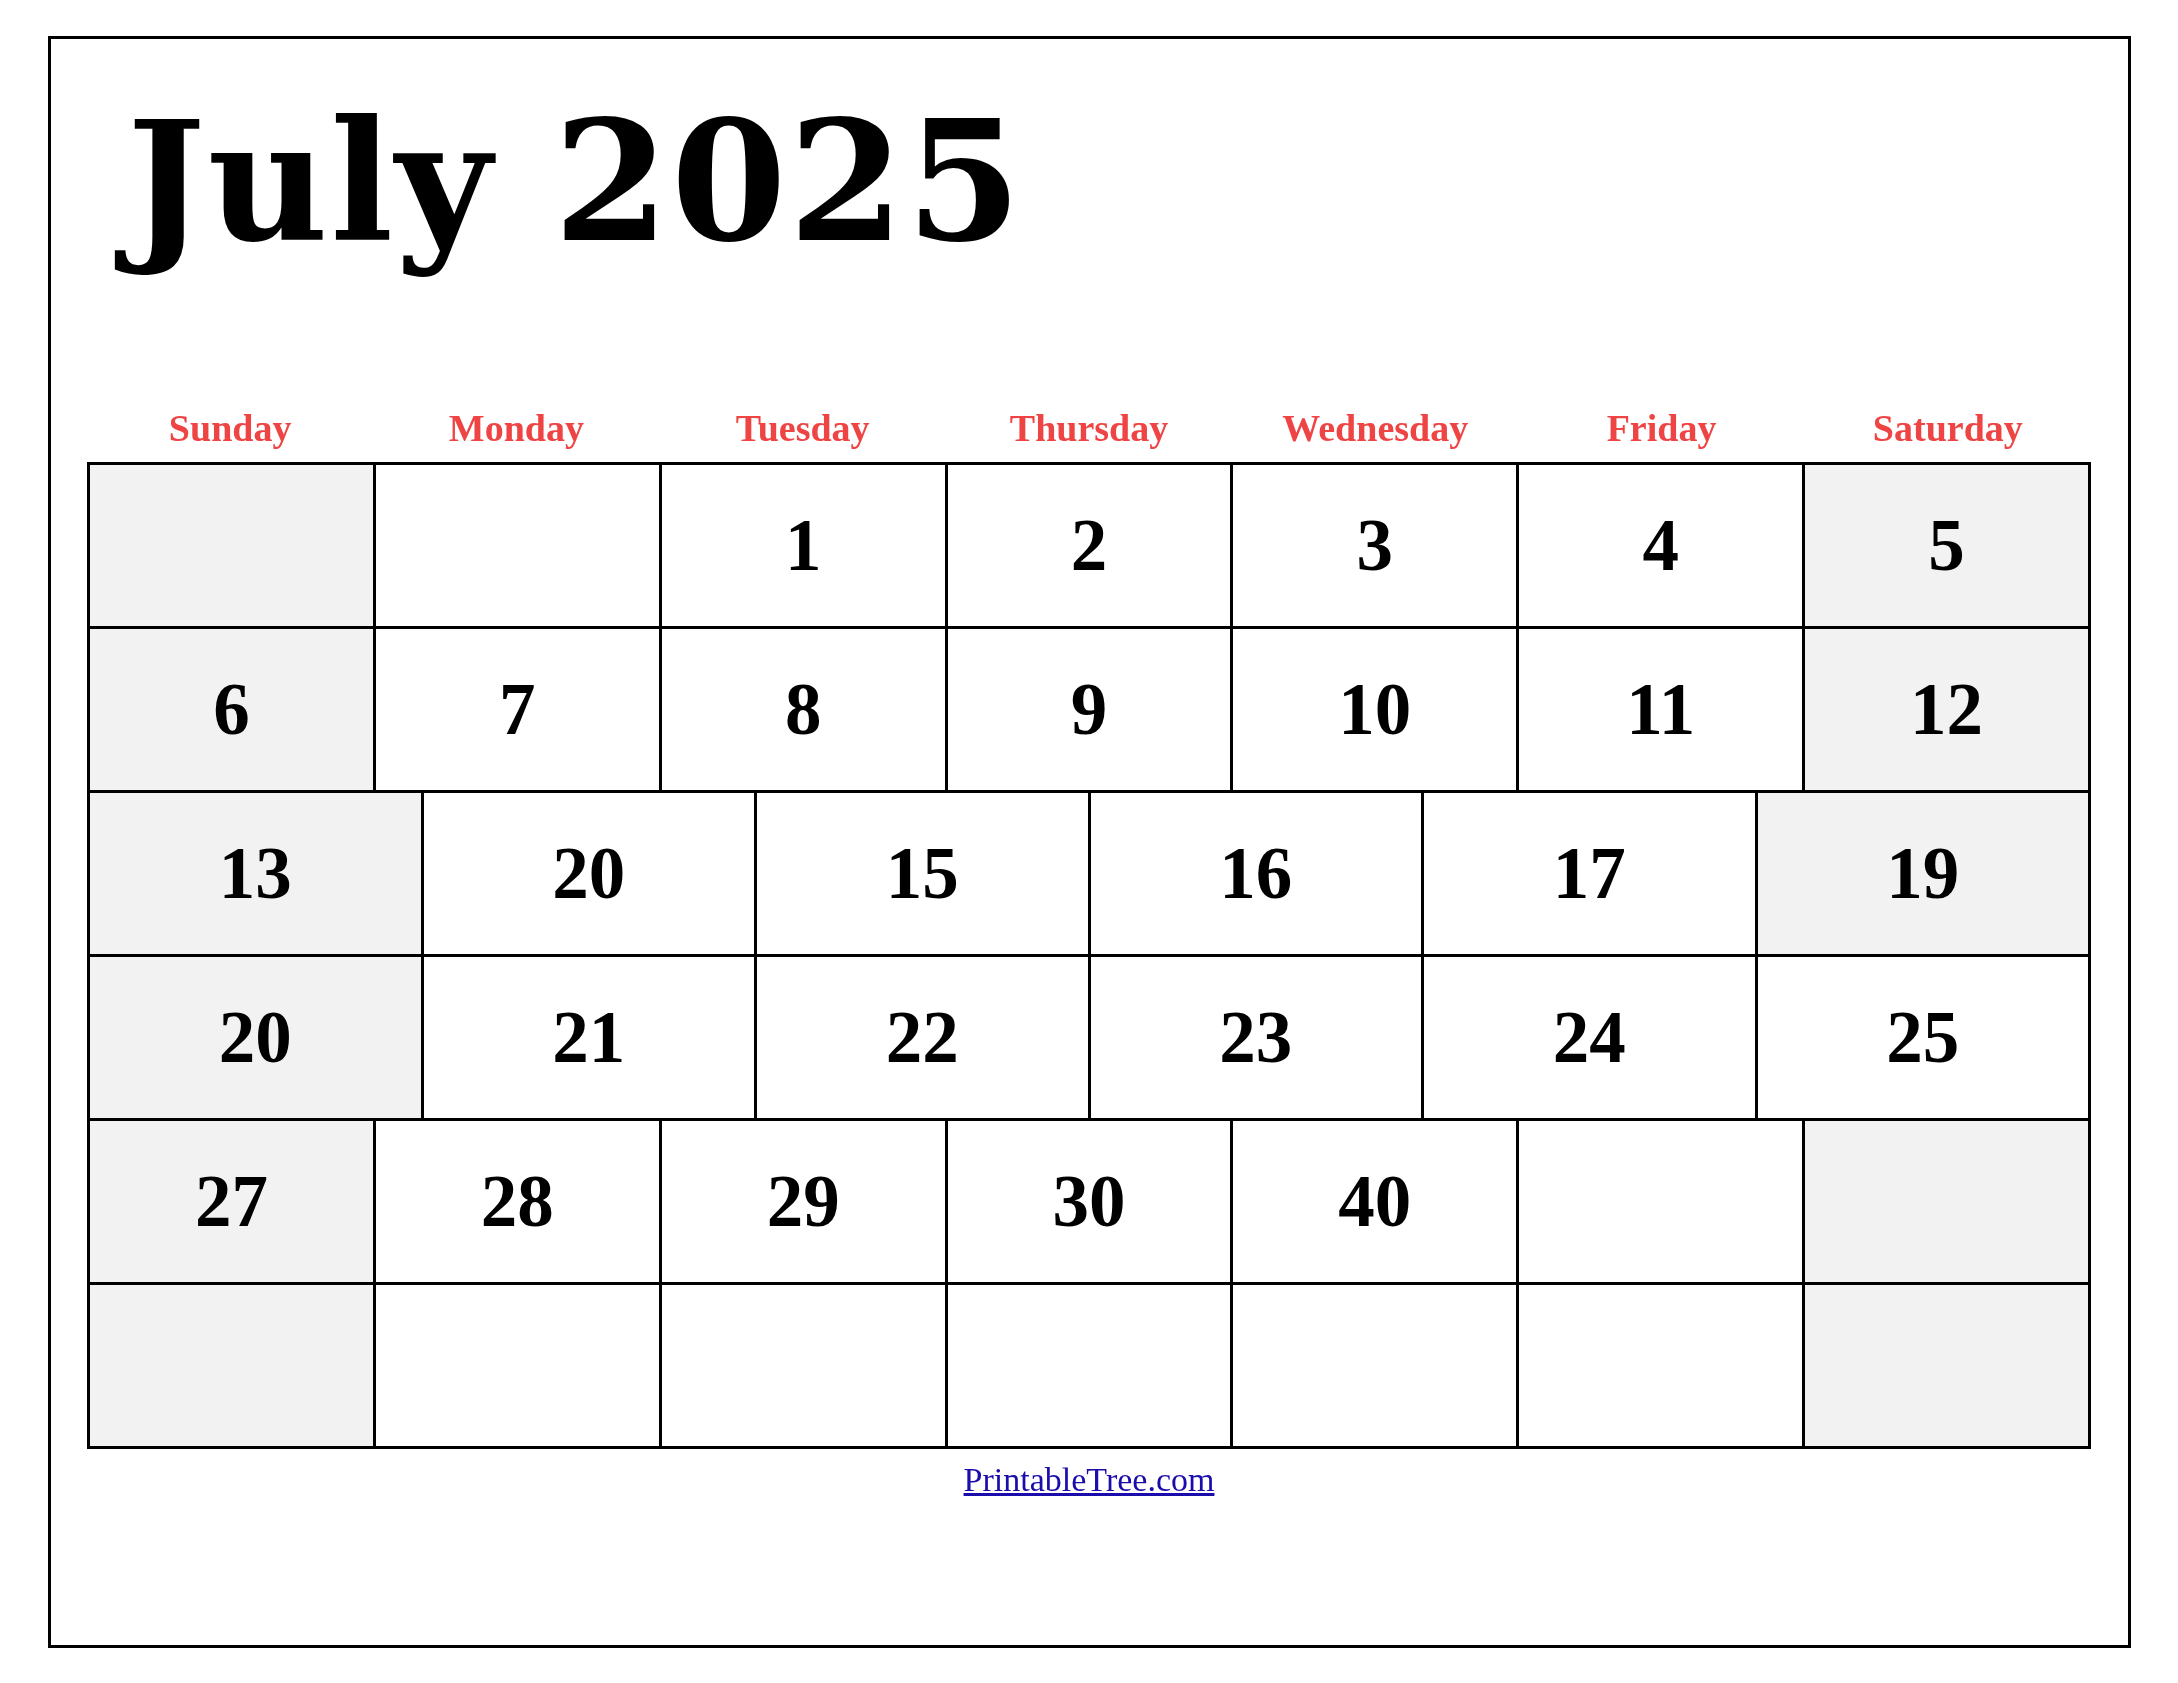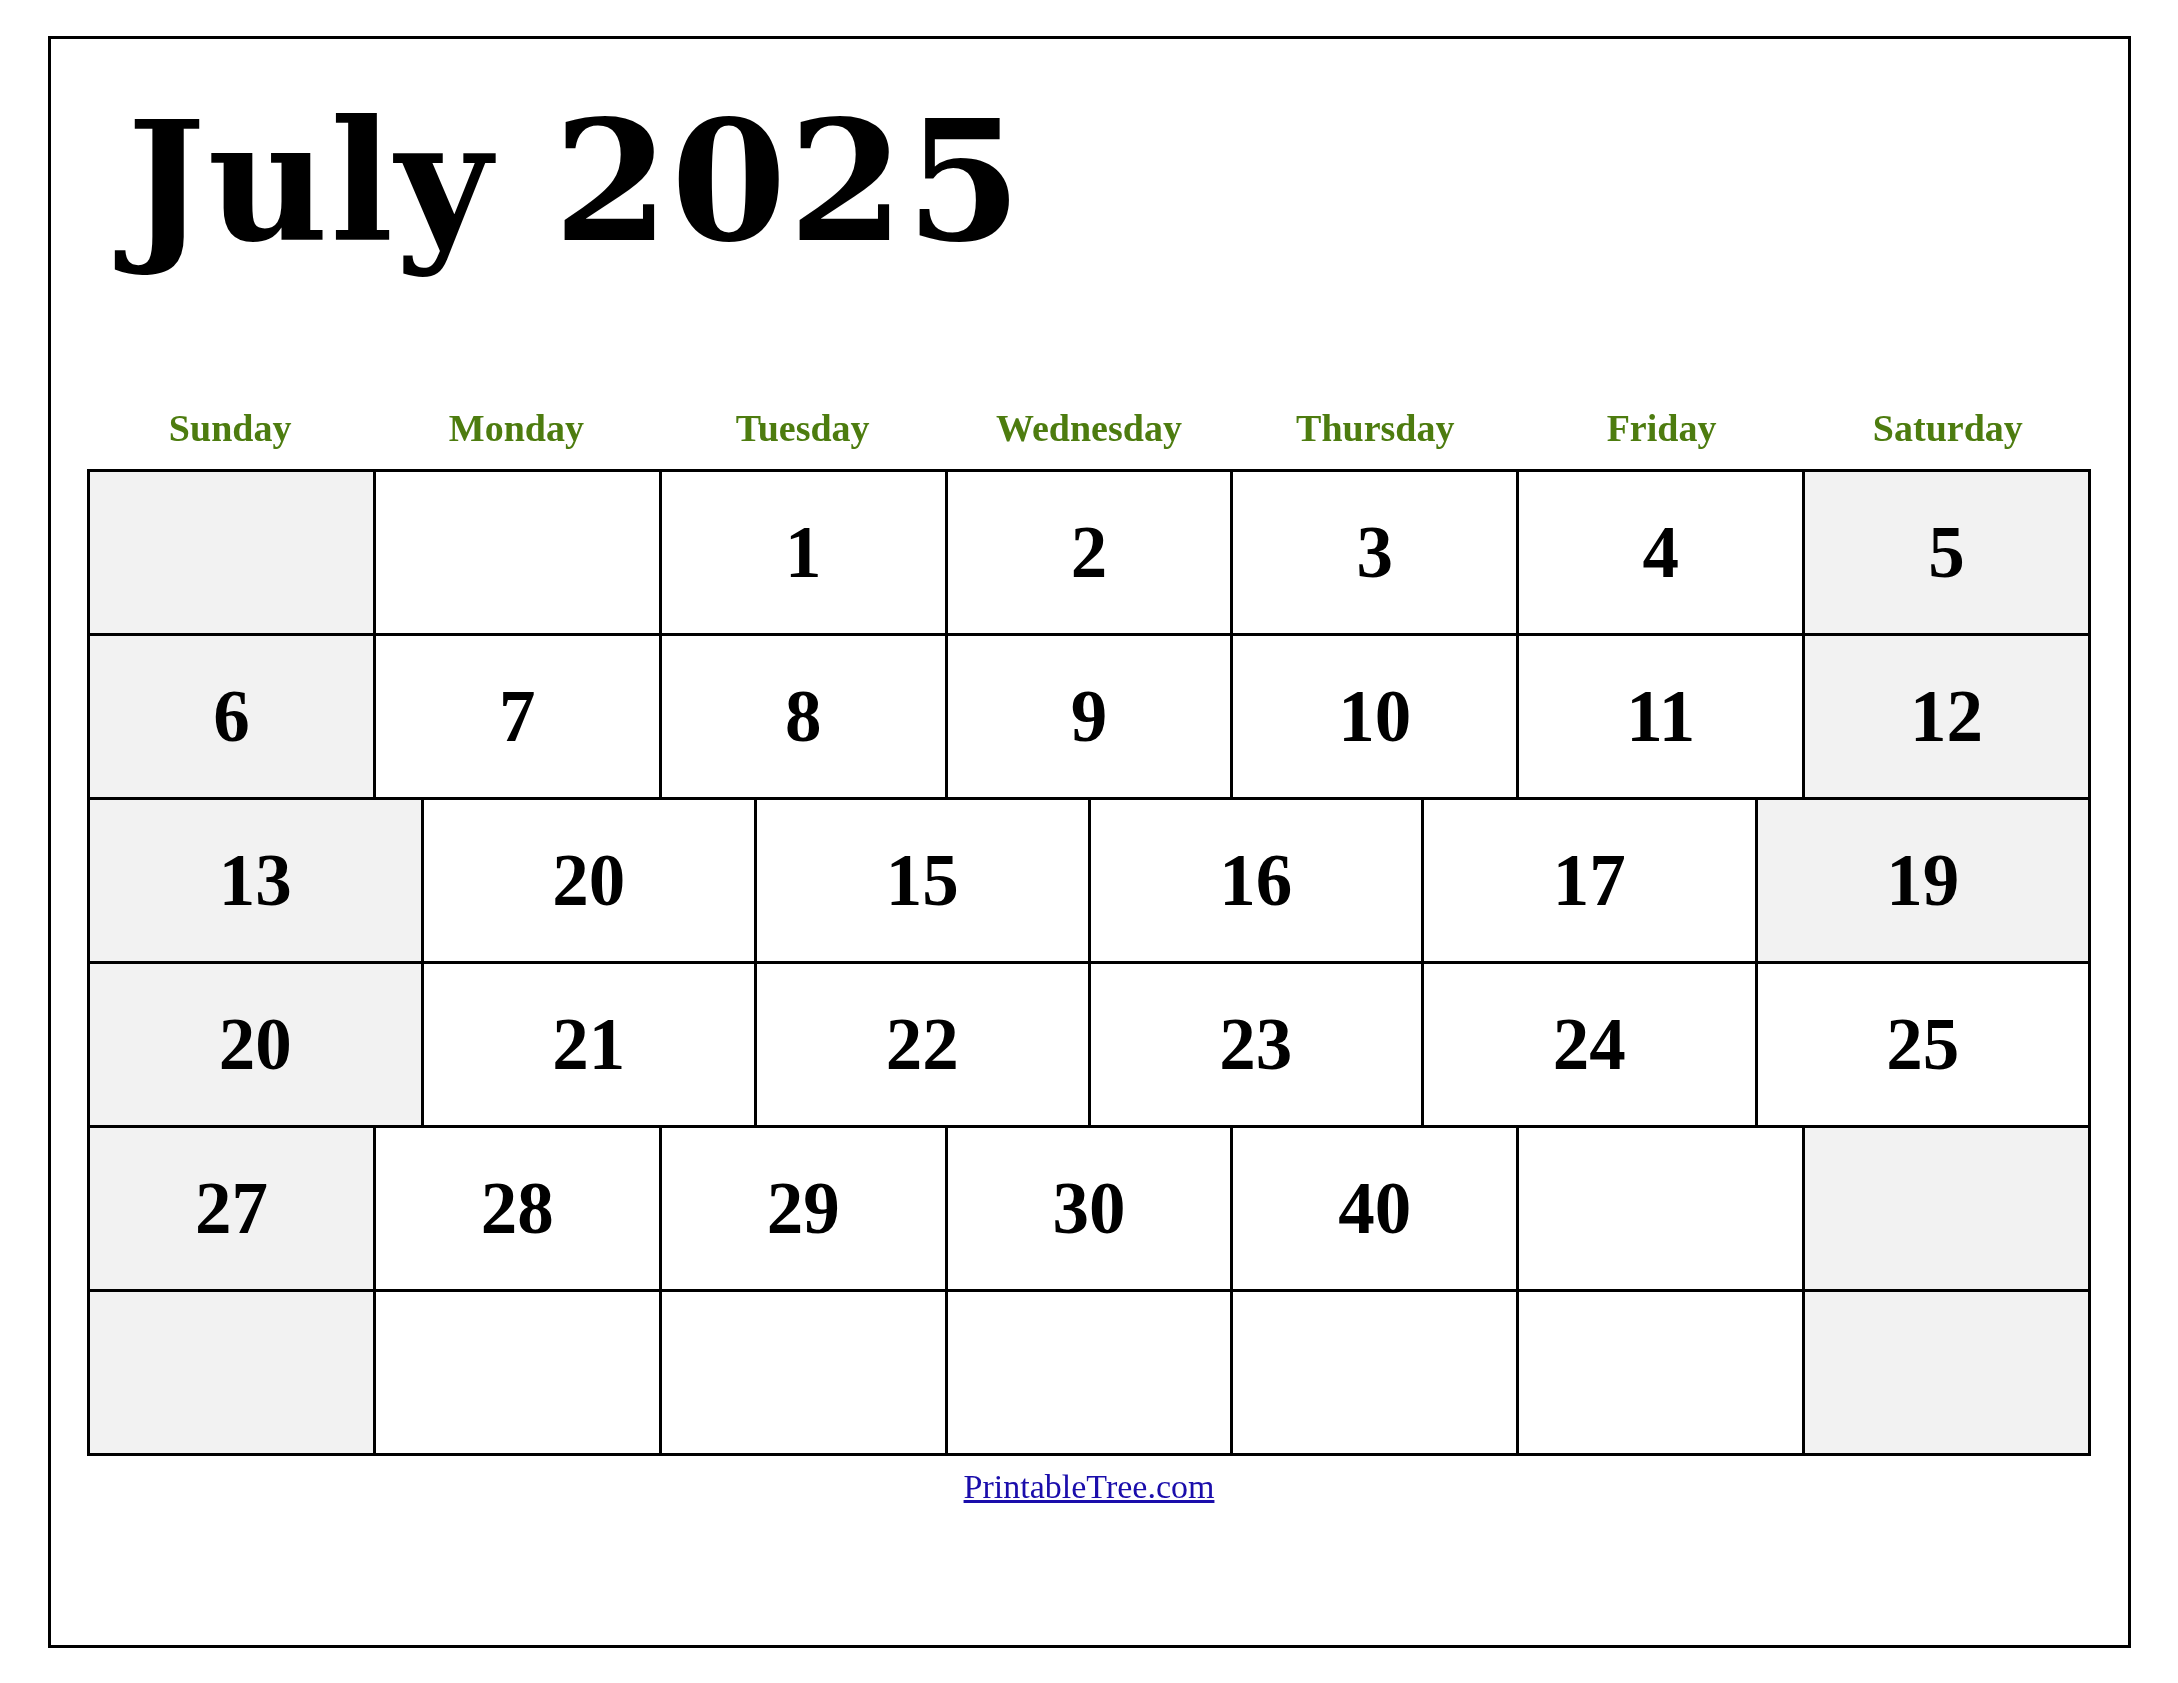--- a/index.html
+++ b/index.html
@@ -59,22 +59,22 @@
     display: flex;
     width: 2004px;
     margin-top: 10px;
   }
   .weekday {
     flex: 1 1 0;
     text-align: center;
     font-family: "Liberation Serif", serif;
     font-weight: 700;
     font-size: 38px;
-    color: #4d7c0f;
-    padding-bottom: 19px;
+    color: #ef4444;
+    padding-bottom: 12px;
     box-sizing: border-box;
   }
 
   .grid {
     width: 2004px;
     border-top: 3px solid #000000;
     border-left: 3px solid #000000;
     box-sizing: border-box;
   }
   .week {
@@ -119,22 +119,22 @@
   <div class="page-border"></div>
 
   <div class="content">
 
     <h1 class="title">July 2025</h1>
 
     <div class="weekday-row">
       <div class="weekday">Sunday</div>
       <div class="weekday">Monday</div>
       <div class="weekday">Tuesday</div>
+      <div class="weekday">Thursday</div>
       <div class="weekday">Wednesday</div>
-      <div class="weekday">Thursday</div>
       <div class="weekday">Friday</div>
       <div class="weekday">Saturday</div>
     </div>
 
     <div class="grid">
 
       <div class="week">
         <div class="cell shaded"></div>
         <div class="cell"></div>
         <div class="cell">1</div>

